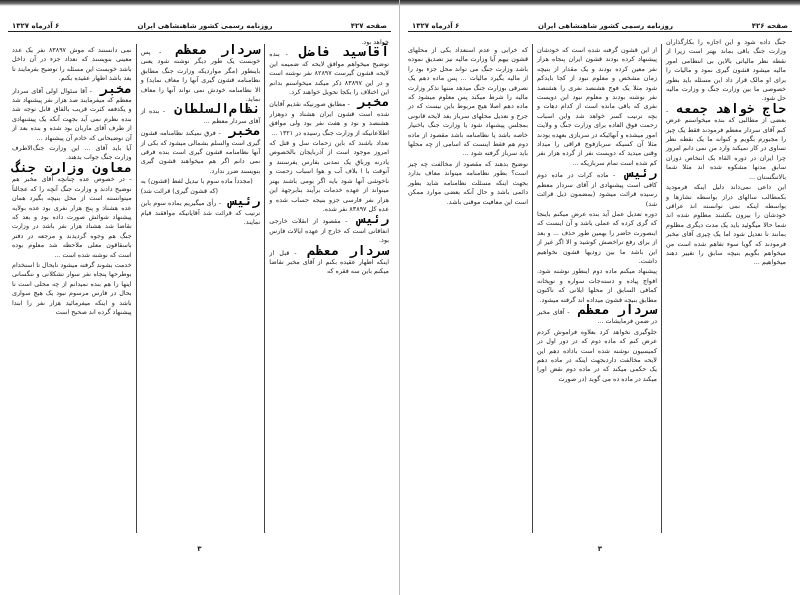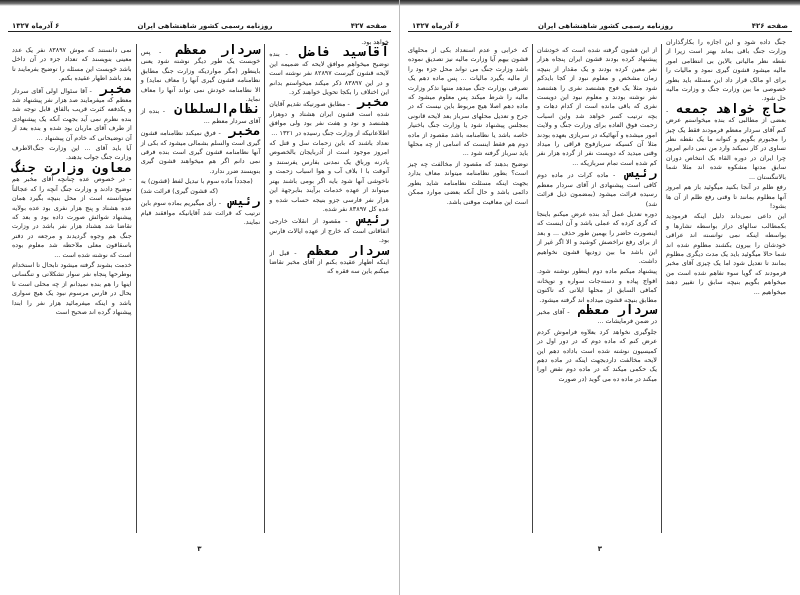--- a/index.html
+++ b/index.html
@@ -69,21 +69,20 @@
   <div class="page page-right">
     <div class="page-header">
       <span>صفحه ۴۲۶</span>
       <span>روزنامه رسمی کشور شاهنشاهی ایران</span>
       <span>۶ آذرماه ۱۳۲۷</span>
     </div>
     <div class="cols">
       <div class="col">
           <p>جنگ داده شود و این اجازه را بکارگذاران وزارت جنگ باقی بماند بهتر است زیرا از نقطه نظر مالیاتی بالاین بی انتظامی امور مالیه میشود قشون گیری نمود و مالیات را برای او مالک قرار داد این مسئله باید بطور خصوصی ما بین وزارت جنگ و وزارت مالیه حل شود.</p>
           <p><span class="speaker">حاج خواهد جمعه </span><span>- بعضی از مطالبی که بنده میخواستم عرض کنم آقای سردار معظم فرمودند فقط یک چیز را مجبورم بگویم و کنوانه ما یک نقطه نظر تساوی در کار نمیکند وارد من نمی دانم امروز چرا ایران در دوره القاء بک انتخاص دوران سابق مدتها مشکوه شده اند مثلا شما بالاتنگستان ...</span></p>
-          <p>رفع ظلم در آنجا بکنید میگوئید باز هم امروز آنها مظلوم بمانند تا وقتی رفع ظلم از آن ها بشود!</p>
           <p>این داعی نمی‌داند دلیل اینکه فرمودید بکمطالب سالهای دراز بواسطه تشارها و بواسطه اینکه نمی توانسته اند عراقی خودشان را بیرون بکشند مظلوم شده اند شما حالا میگوئید باید یک مدت دیگری مظلوم بمانند تا تعدیل شود اما یک چیزی آقای مخبر فرمودند که گویا سوء تفاهم شده است من میخواهم بگویم بنیچه سابق را تغییر دهند میخواهیم ...</p>
         </div>
       <div class="col">
           <p>از این قشون گرفته شده است که خودشان پیشنهاد کرده بودند قشون ایران پنجاه هزار نفر معین کرده بودند و یک مقدار از بنیچه زمان مشخص و معلوم نبود از کجا بایدکم شود مثلا یک فوج هشتصد نفری را هشتصد نفر نوشته بودند و معلوم نبود این دویست نفری که باقی مانده است از کدام دهات و بچه ترتیب کسر خواهد شد واین اسباب زحمت فوق العاده برای وزارت جنگ و ولایت امور میشده و آنهائیکه در سربازی بعهده بودند مثلا آن کسیکه سربازفوج قراقی را میداد وقتی میدید که دویست نفر از گرده هزار نفر کم شده است تمام سربازیکه ...</p>
           <p><span class="speaker">رئیس </span><span>- ماده کرات در ماده دوم کافی است پیشنهادی از آقای سردار معظم رسیده قرائت میشود (بمضمون ذیل قرائت شد)</span></p>
           <p>دوره تعدیل عمل آید بنده عرض میکنم باینجا که گری کرده که عملی باشد و آن اینست که اینصورت حاضر را بهمین طور حذف ... و بعد از برای رفع تراخصش کوشید و الا اگر غیر از این باشد ما بین زودیها قشون نخواهیم داشت.</p>
           <p>پیشنهاد میکنم ماده دوم اینطور نوشته شود. افواج پیاده و دسته‌جات سواره و توپخانه کمافی السابق از محلها ایلاتی که تاکنون مطابق بنیچه قشون میداده اند گرفته میشود.</p>
           <p><span class="speaker">سردار معظم </span><span>- آقای مخبر در ضمن فرمایشات ...</span></p>
           <p>جلوگیری نخواهد کرد بعلاوه فراموش کردم عرض کنم که ماده دوم که در دور اول در کمیسیون نوشته شده است باداده دهم این لایحه مخالفت داردبجهت اینکه در ماده دهم یک حکمی میکند که در ماده دوم نقض اورا میکند در ماده ده می گوید (در صورت</p>
         </div>

